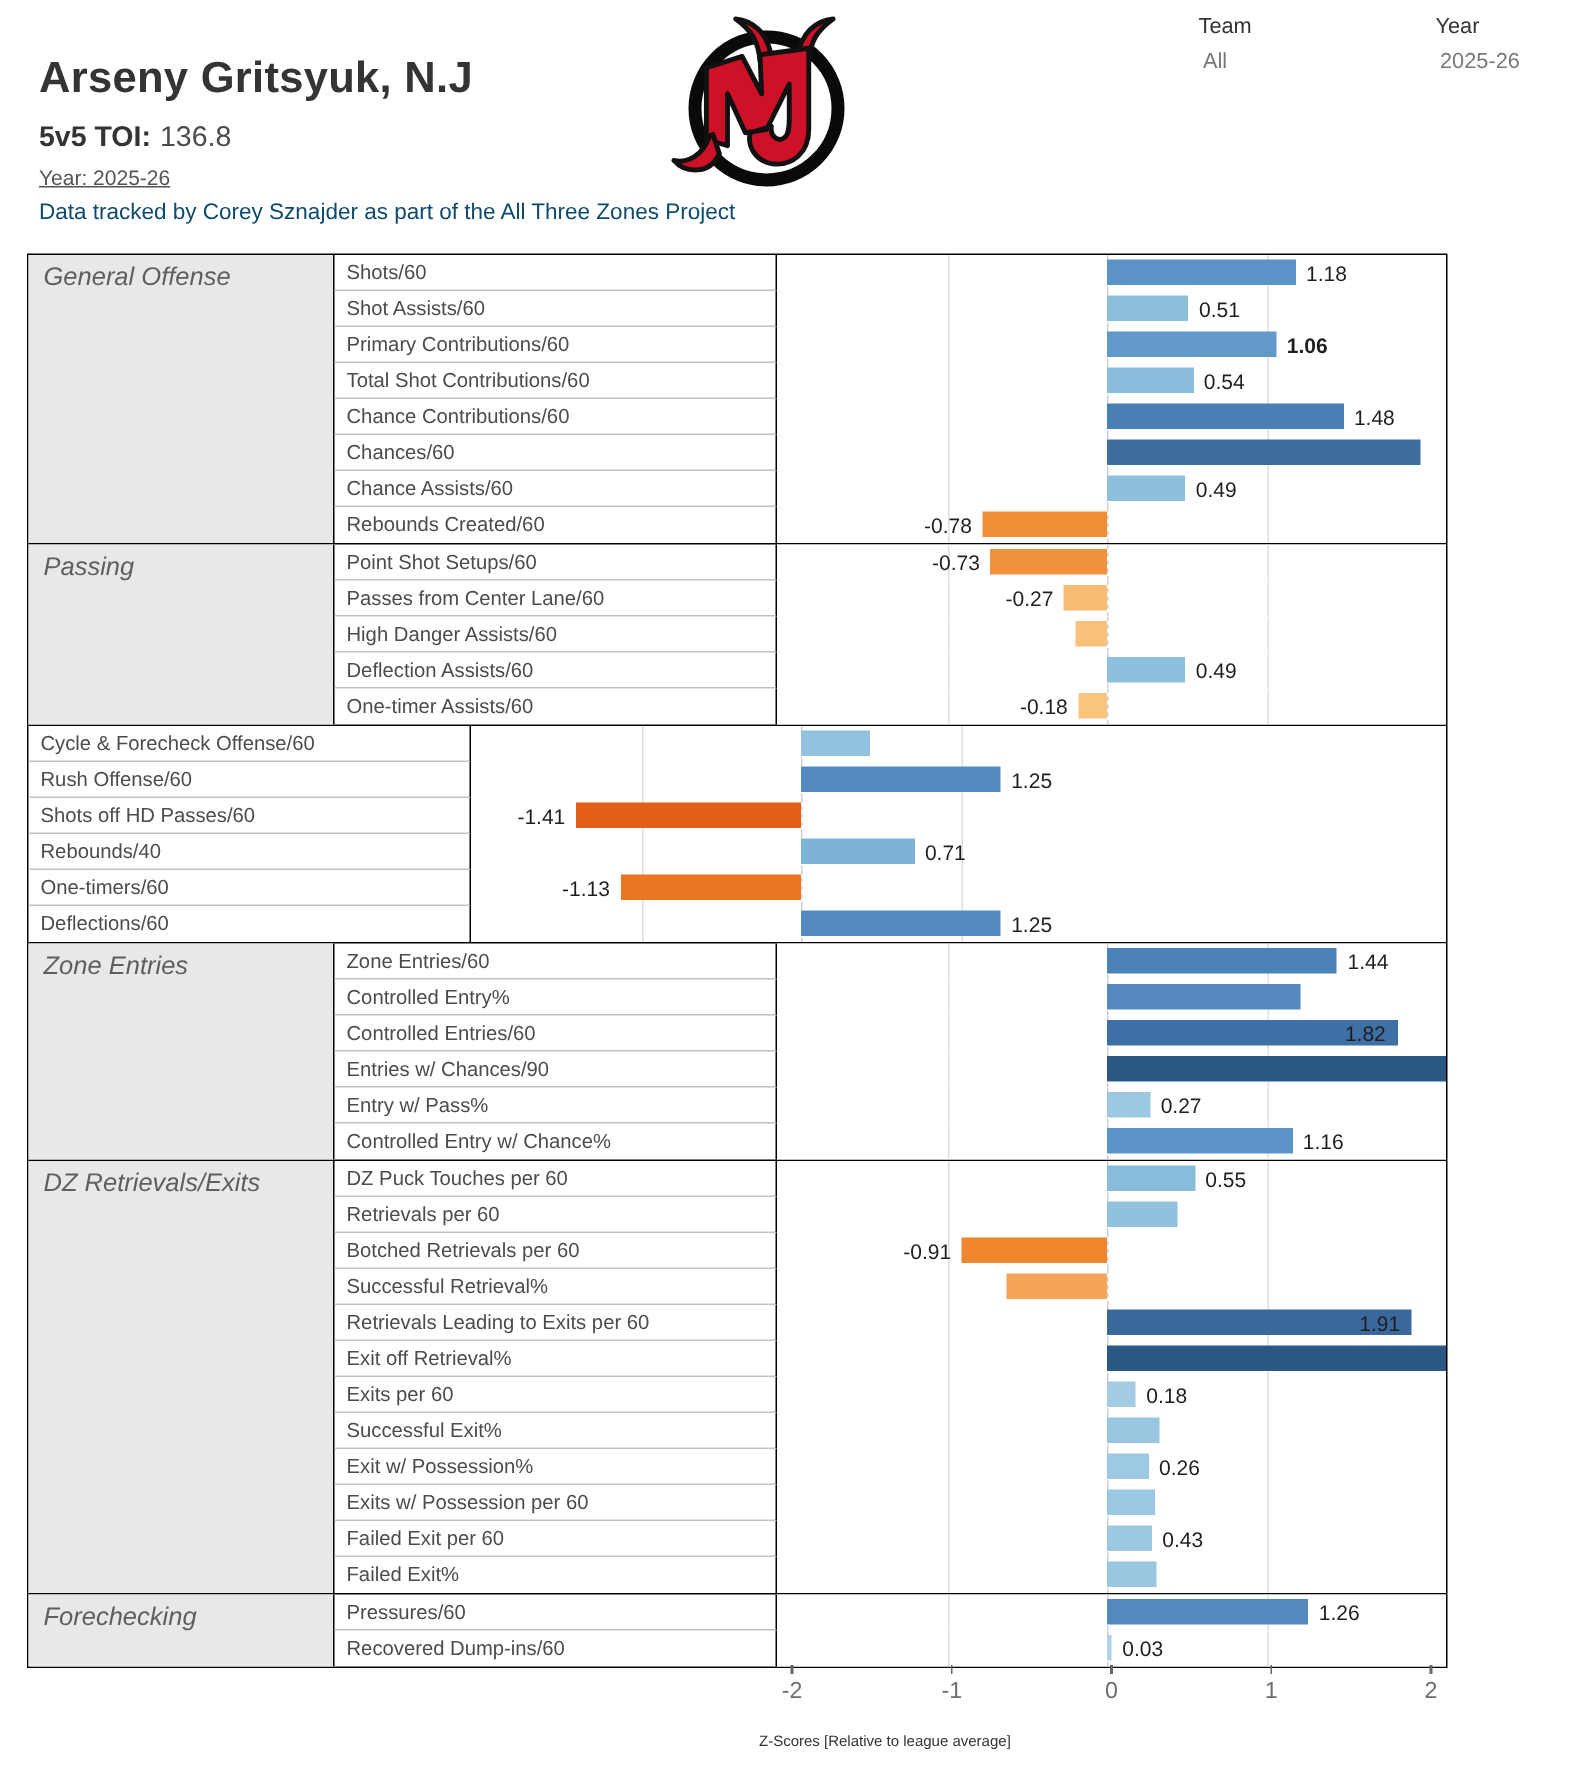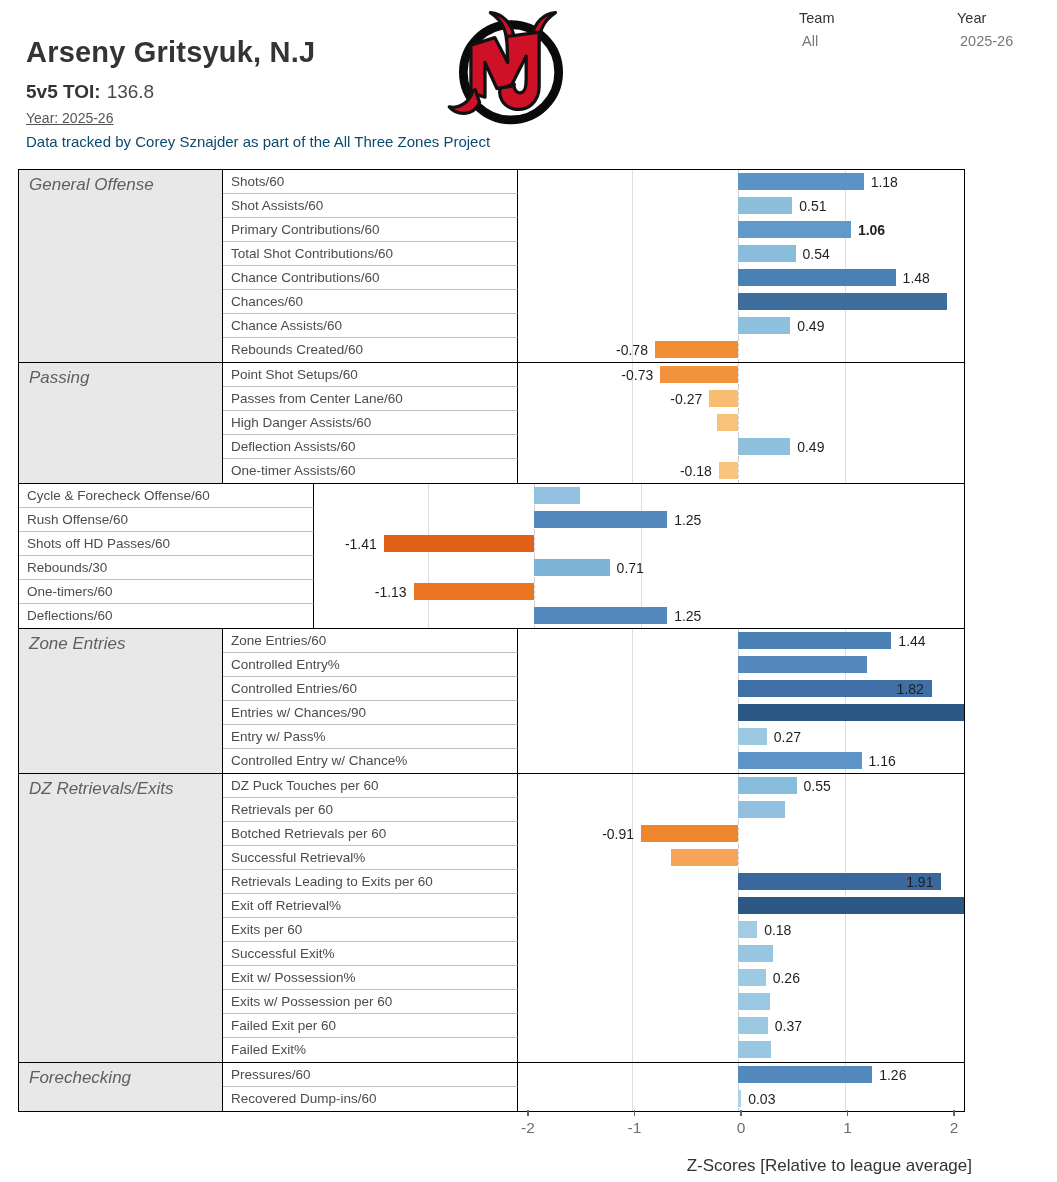--- a/index.html
+++ b/index.html
@@ -34,21 +34,21 @@
   .plot{position:relative;width:446px;background:#fff;overflow:hidden;}
   .gl{position:absolute;top:0;bottom:0;width:1.5px;background:#dedede;}
   .gl-zero{position:absolute;top:0;bottom:0;width:0;border-left:1.6px dashed #cfcfcf;}
   .bar{position:absolute;top:3px;height:17px;}
   .val{position:absolute;top:0;height:24px;line-height:24px;font-size:14px;color:#1f1f1f;white-space:nowrap;}
 
   
   #axis{position:absolute;left:521px;top:1110px;width:446px;height:36px;}
   .tickmark{position:absolute;top:0;width:1.4px;height:6px;background:#666;}
   .ticklabel{position:absolute;top:9px;width:44px;text-align:center;font-size:15.5px;color:#6e6e6e;}
-  .axis-title{position:absolute;left:526px;top:1156px;width:446px;text-align:right;font-size:17px;color:#333;}
+  .axis-title{position:absolute;left:506px;top:1156px;width:446px;text-align:left;font-size:10px;color:#333;}
 </style>
 </head>
 <body>
 
 <div class="page-title">Arseny Gritsyuk, N.J</div>
 
 <div class="toi-line">
   <span class="toi-label">5v5 TOI:</span><span class="toi-value">136.8</span>
 </div>
 
@@ -238,21 +238,21 @@
           <div class="metric">Shots off HD Passes/60</div>
           <div class="plot">
             <div class="gl" style="left: 113.5px;"></div>
             <div class="gl" style="left: 326.5px;"></div>
             <div class="gl-zero" style="left: 220px;"></div>
             <div class="bar" style="width: 150.165px; left: 69.835px; background: rgb(226, 95, 23);"></div>
             <div class="val" style="right: 383.165px;">-1.41</div>
           </div>
         </div>
         <div class="row">
-          <div class="metric">Rebounds/30</div>
+          <div class="metric">Rebounds/40</div>
           <div class="plot">
             <div class="gl" style="left: 113.5px;"></div>
             <div class="gl" style="left: 326.5px;"></div>
             <div class="gl-zero" style="left: 220px;"></div>
             <div class="bar" style="width: 75.615px; left: 220px; background: rgb(125, 179, 214);"></div>
             <div class="val" style="left: 302.615px;">0.71</div>
           </div>
         </div>
         <div class="row">
           <div class="metric">One-timers/60</div>
@@ -437,21 +437,21 @@
             <div class="bar" style="width: 31.95px; left: 220px; background: rgb(154, 199, 225);"></div>
           </div>
         </div>
         <div class="row">
           <div class="metric">Failed Exit per 60</div>
           <div class="plot">
             <div class="gl" style="left: 113.5px;"></div>
             <div class="gl" style="left: 326.5px;"></div>
             <div class="gl-zero" style="left: 220px;"></div>
             <div class="bar" style="width: 29.82px; left: 220px; background: rgb(156, 200, 226);"></div>
-            <div class="val" style="left: 256.82px;">0.37</div>
+            <div class="val" style="left: 256.82px;">0.43</div>
           </div>
         </div>
         <div class="row">
           <div class="metric">Failed Exit%</div>
           <div class="plot">
             <div class="gl" style="left: 113.5px;"></div>
             <div class="gl" style="left: 326.5px;"></div>
             <div class="gl-zero" style="left: 220px;"></div>
             <div class="bar" style="width: 33.015px; left: 220px; background: rgb(153, 198, 225);"></div>
           </div>

